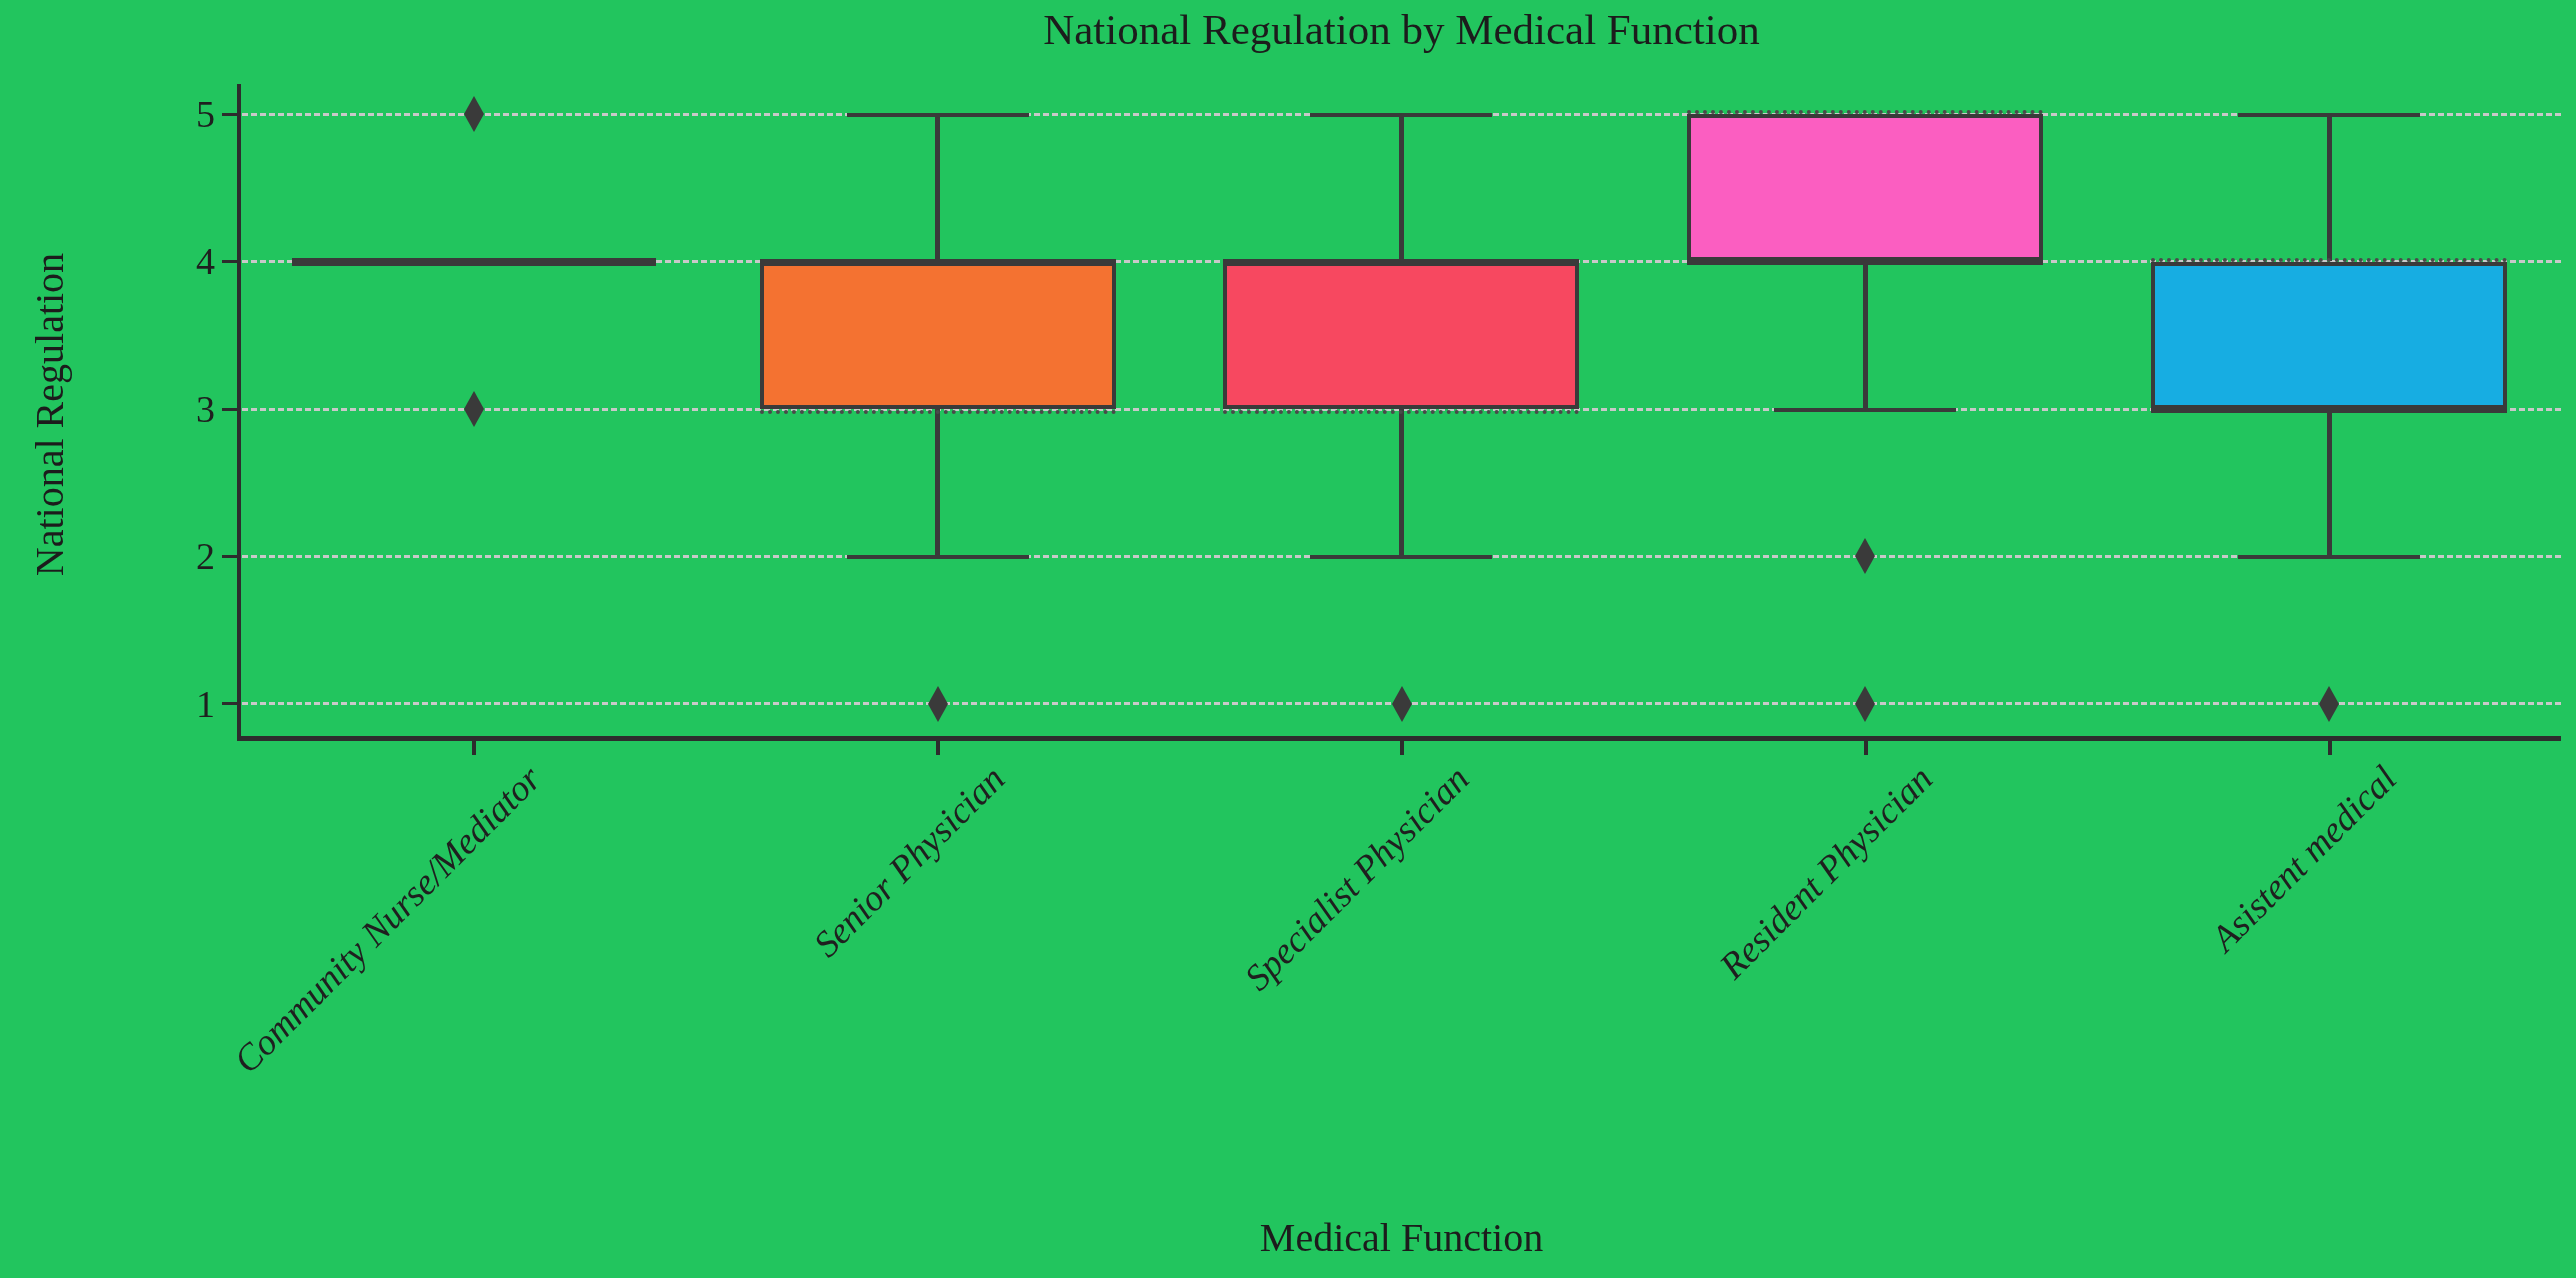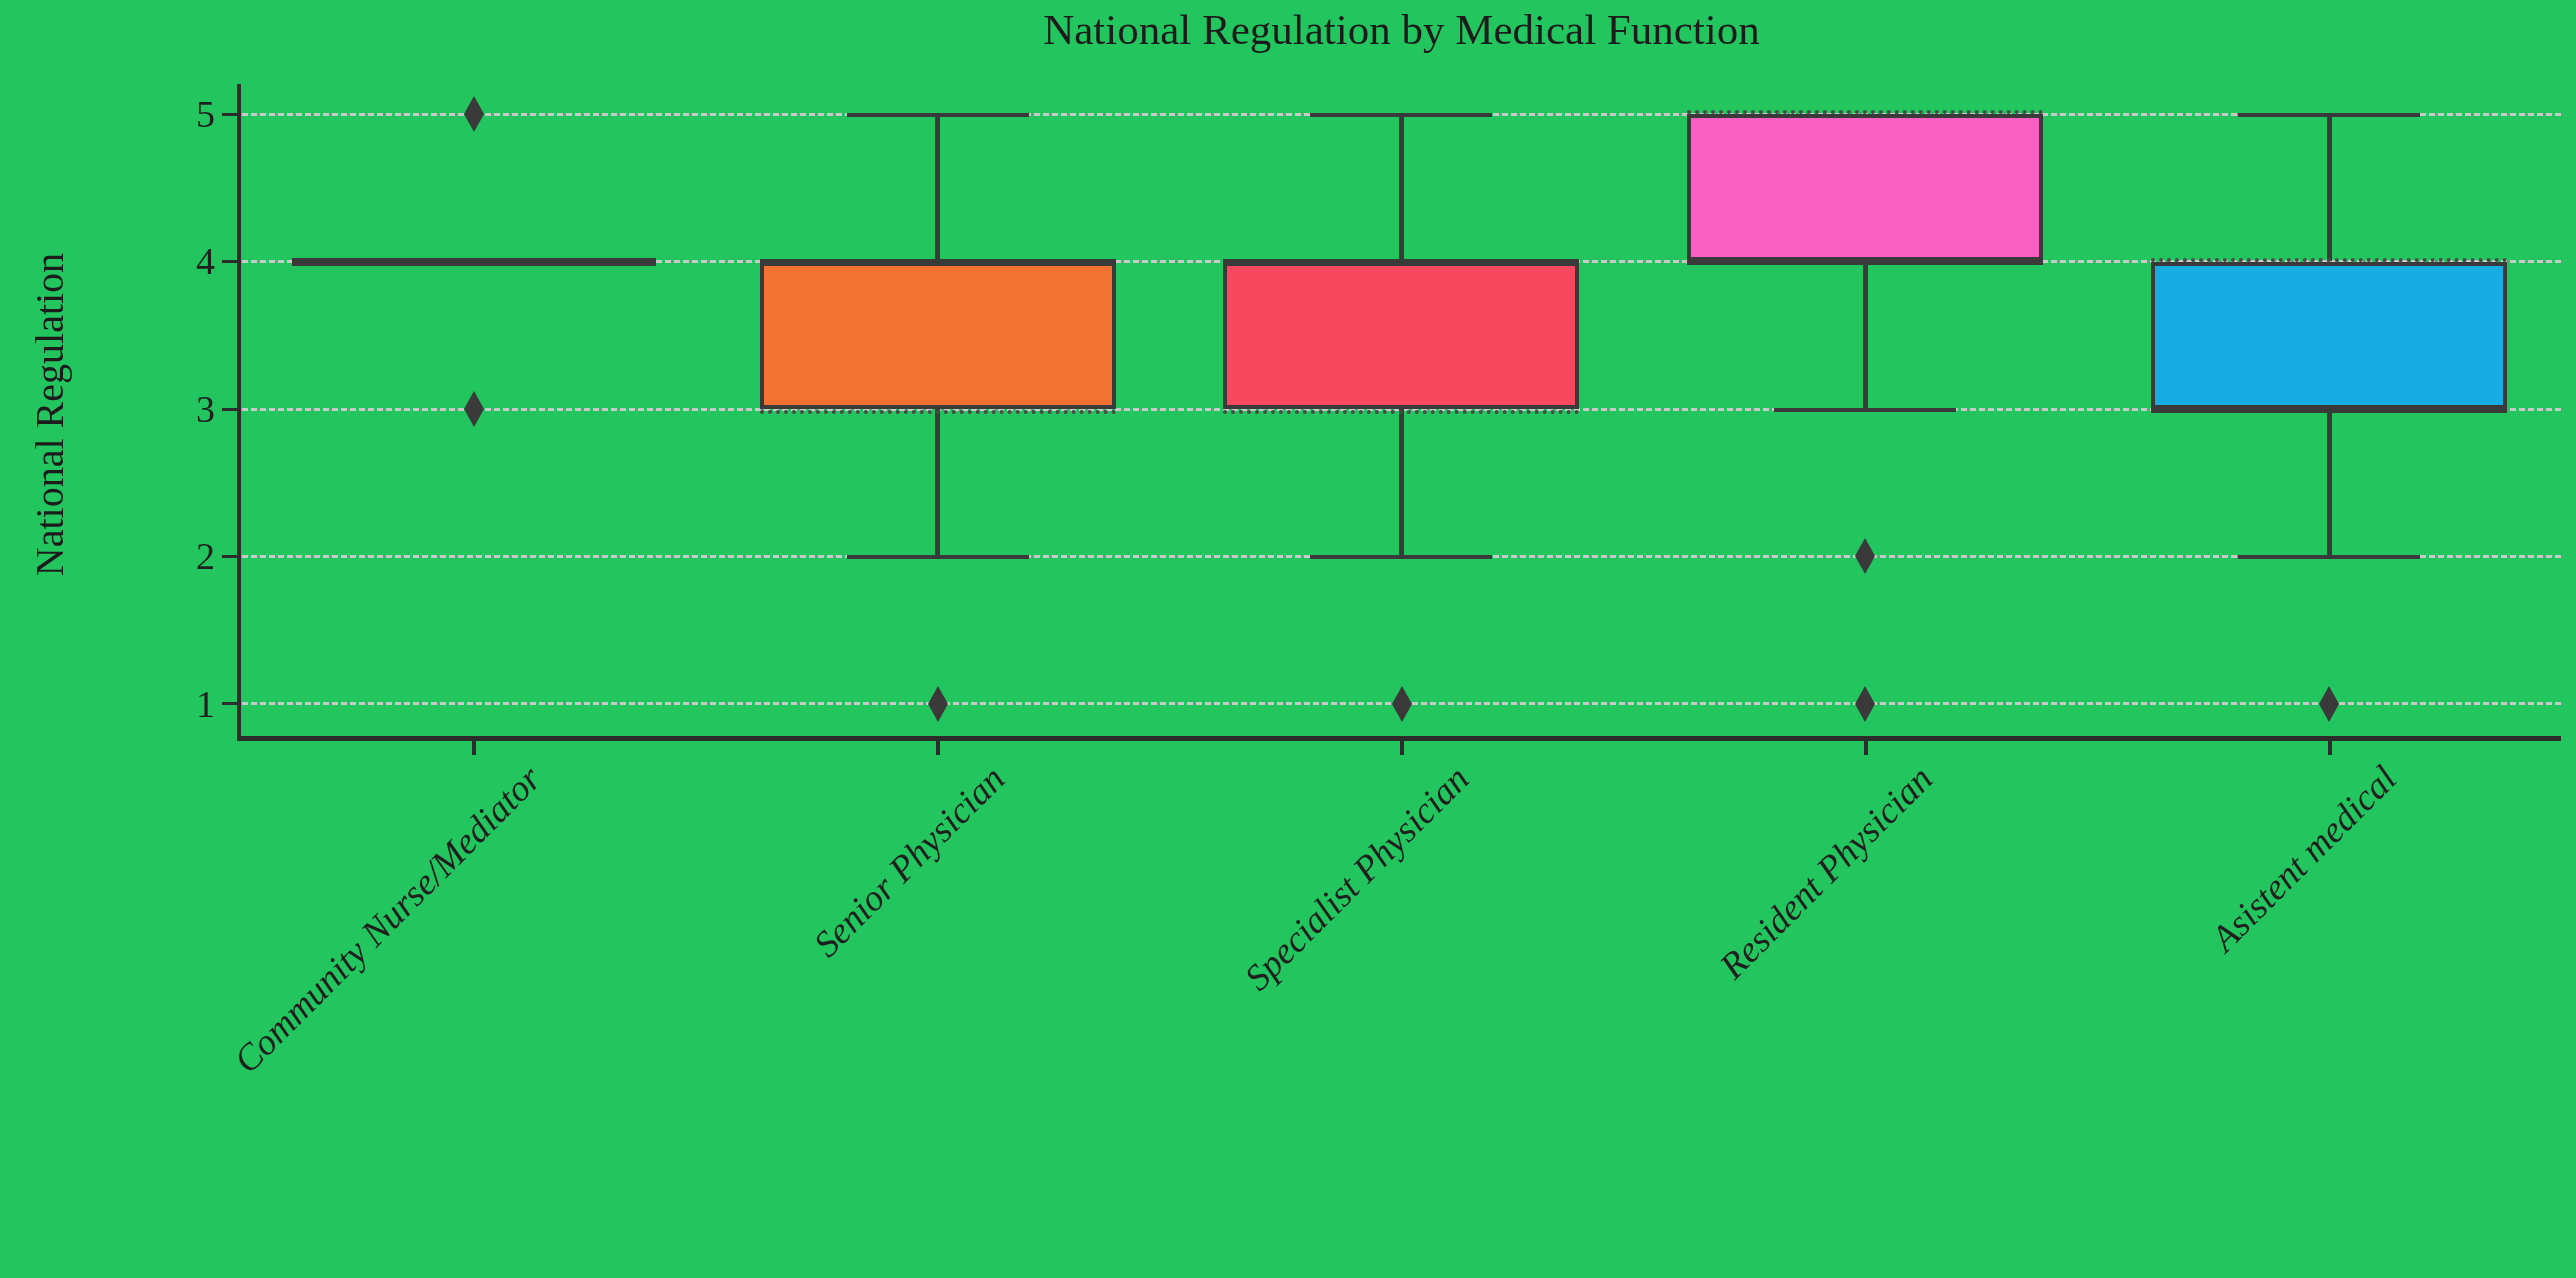--- a/index.html
+++ b/index.html
@@ -89,20 +89,21 @@
     clip-path: polygon(50% 0%, 100% 50%, 50% 100%, 0% 50%);
     z-index: 4;
   }
 </style>
 </head>
 <body>
 
 <div id="figure">
   <div class="chart-title">National Regulation by Medical Function</div>
   <div class="y-axis-label">National Regulation</div>
+  <div class="x-axis-label">Medical Function</div>
   <div id="plot-area"></div>
 <div class="gridline" style="left: 242px; width: 2319px; top: 702px;"></div>
     <div class="axis-tick" style="left: 222px; width: 15px; top: 702px; height: 3.3px;"></div>
     <div class="y-tick-label" style="left: 124px; top: 678px;">1</div>
     <div class="gridline" style="left: 242px; width: 2319px; top: 555px;"></div>
     <div class="axis-tick" style="left: 222px; width: 15px; top: 555px; height: 3.3px;"></div>
     <div class="y-tick-label" style="left: 124px; top: 530px;">2</div>
     <div class="gridline" style="left: 242px; width: 2319px; top: 408px;"></div>
     <div class="axis-tick" style="left: 222px; width: 15px; top: 408px; height: 3.3px;"></div>
     <div class="y-tick-label" style="left: 124px; top: 383px;">3</div>

